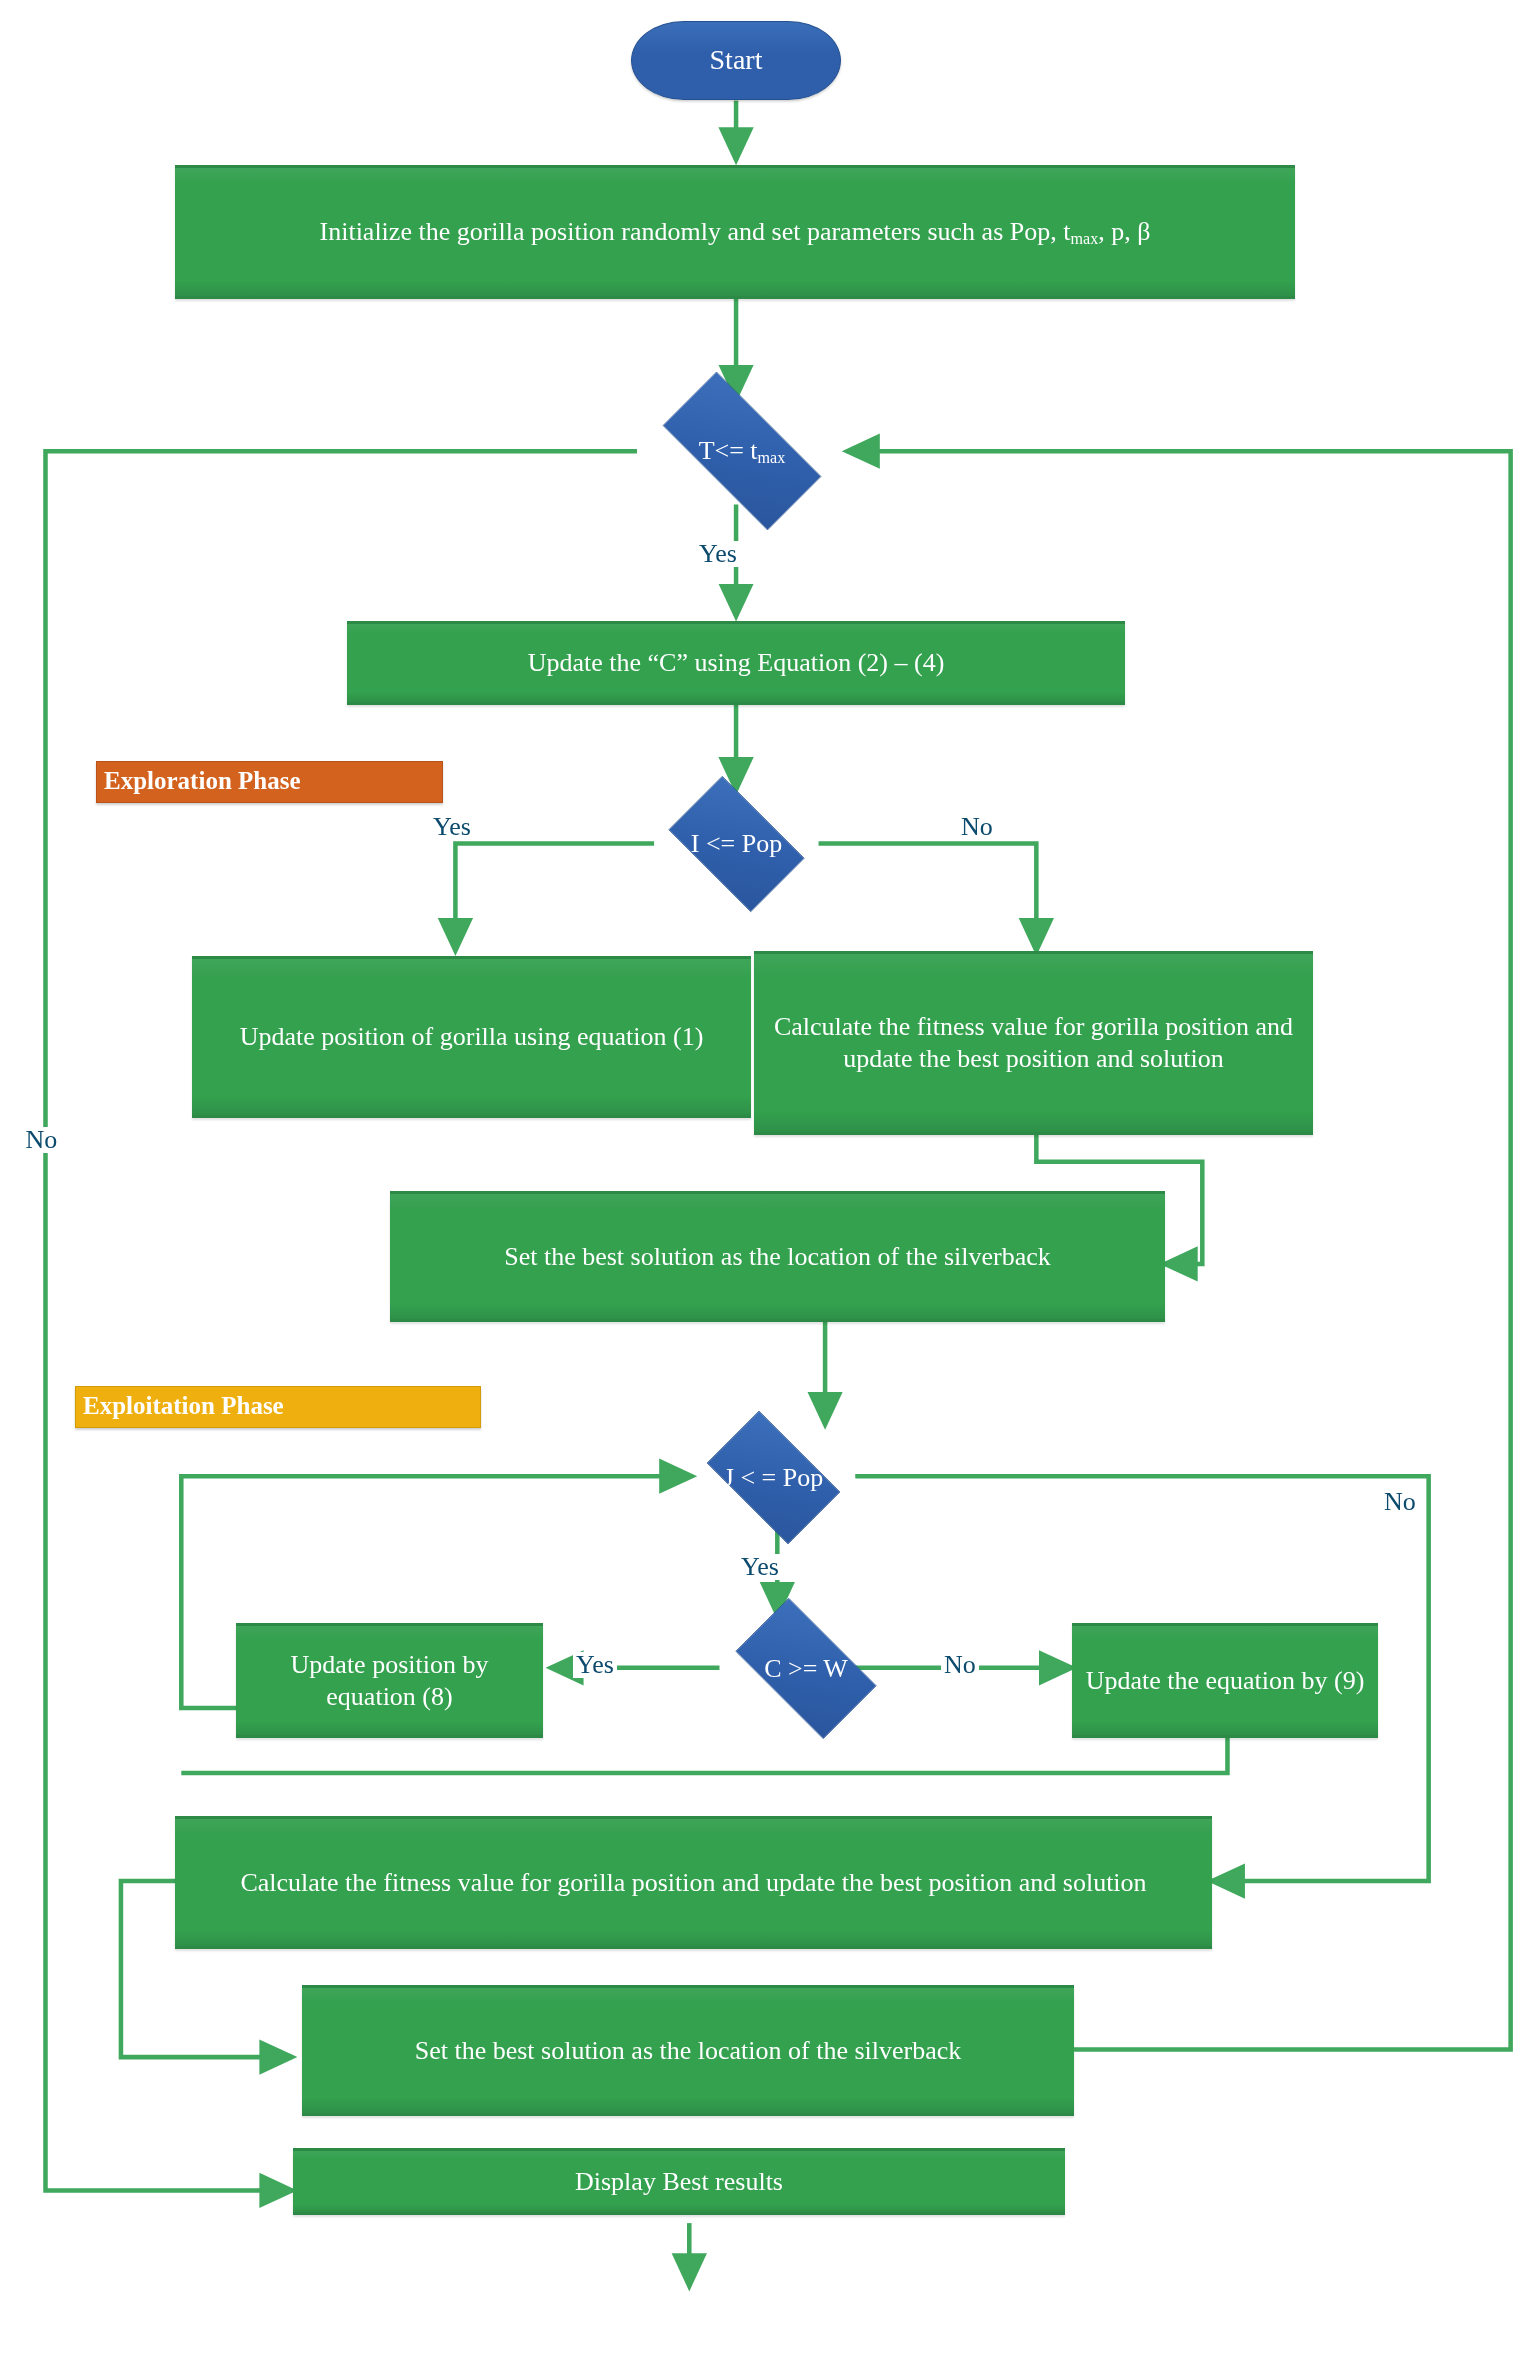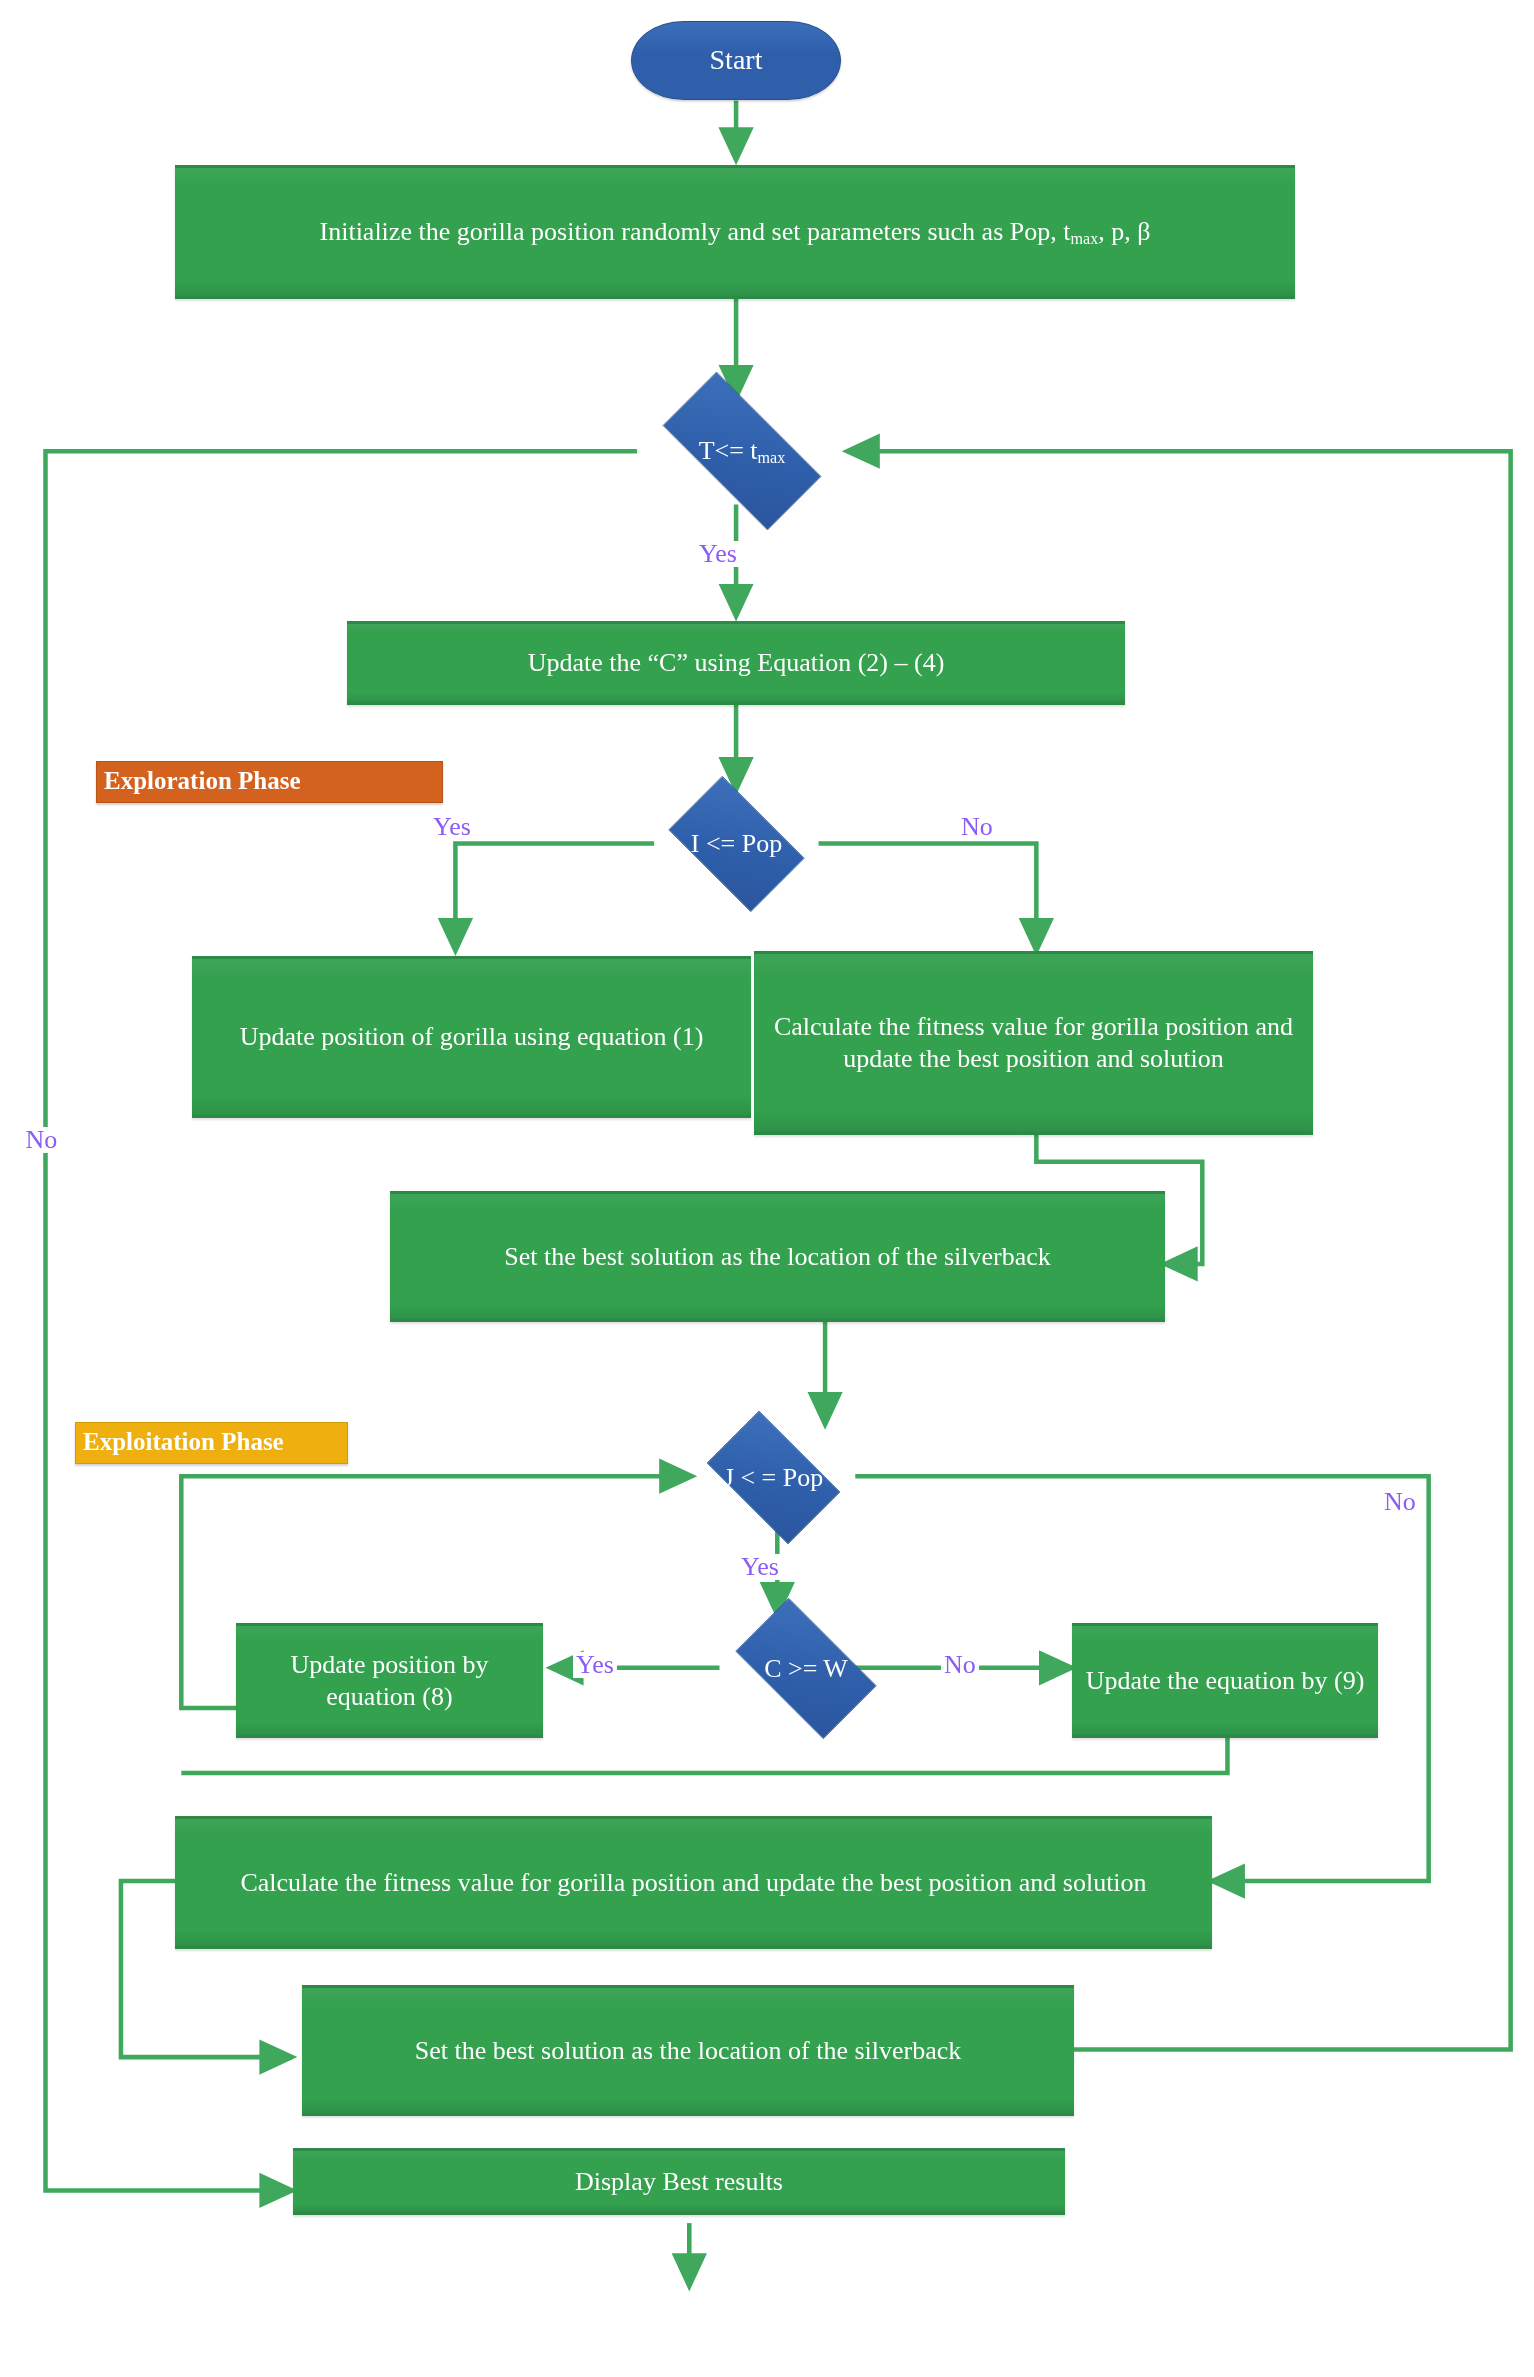--- a/index.html
+++ b/index.html
@@ -80,21 +80,21 @@
     color: #ffffff;
     font-size: 25px;
     padding: 1px 7px 3px 7px;
     box-shadow: 0 1.5px 2px rgba(0,0,0,0.18);
     font-weight: bold;
   }
   .phase-explore { background: #d4621f; border: 1px solid #b9531a; }
   .phase-exploit { background: #efaf0e; border: 1px solid #d29c09; }
   .edge-label {
     position: absolute;
-    color: #8b5cf6;
+    color: #0c4a6e;
     font-size: 26px;
     white-space: nowrap;
     background: #ffffff;
     padding: 0 3px;
     line-height: 1;
   }
   sub { font-size: 0.62em; vertical-align: -0.25em; }
 </style>
 </head>
 <body>
@@ -186,21 +186,21 @@
   </div>
 
   <div class="node proc" style="left:754px; top:951px; width:559px; height:184px;">
     <span>Calculate the fitness value for gorilla position and update the best position and solution</span>
   </div>
 
   <div class="node proc" style="left:390px; top:1191px; width:775px; height:131px;">
     <span>Set the best solution as the location of the silverback</span>
   </div>
 
-  <div class="phase-tag phase-exploit" style="left:75px; top:1422px; width:273px; height:42px;">
+  <div class="phase-tag phase-exploit" style="left:75px; top:1386px; width:406px; height:42px;">
     <span>Exploitation Phase</span>
   </div>
 
   <div class="node dec" style="left:692px; top:1425px; width:163px; height:105px;">
     <div class="diamond-shape"></div>
     <div class="dec-label">J &lt; = Pop</div>
   </div>
   <div class="edge-label" style="left:738px; top:1554px;">Yes</div>
   <div class="edge-label" style="left:1381px; top:1489px;">No</div>
 

